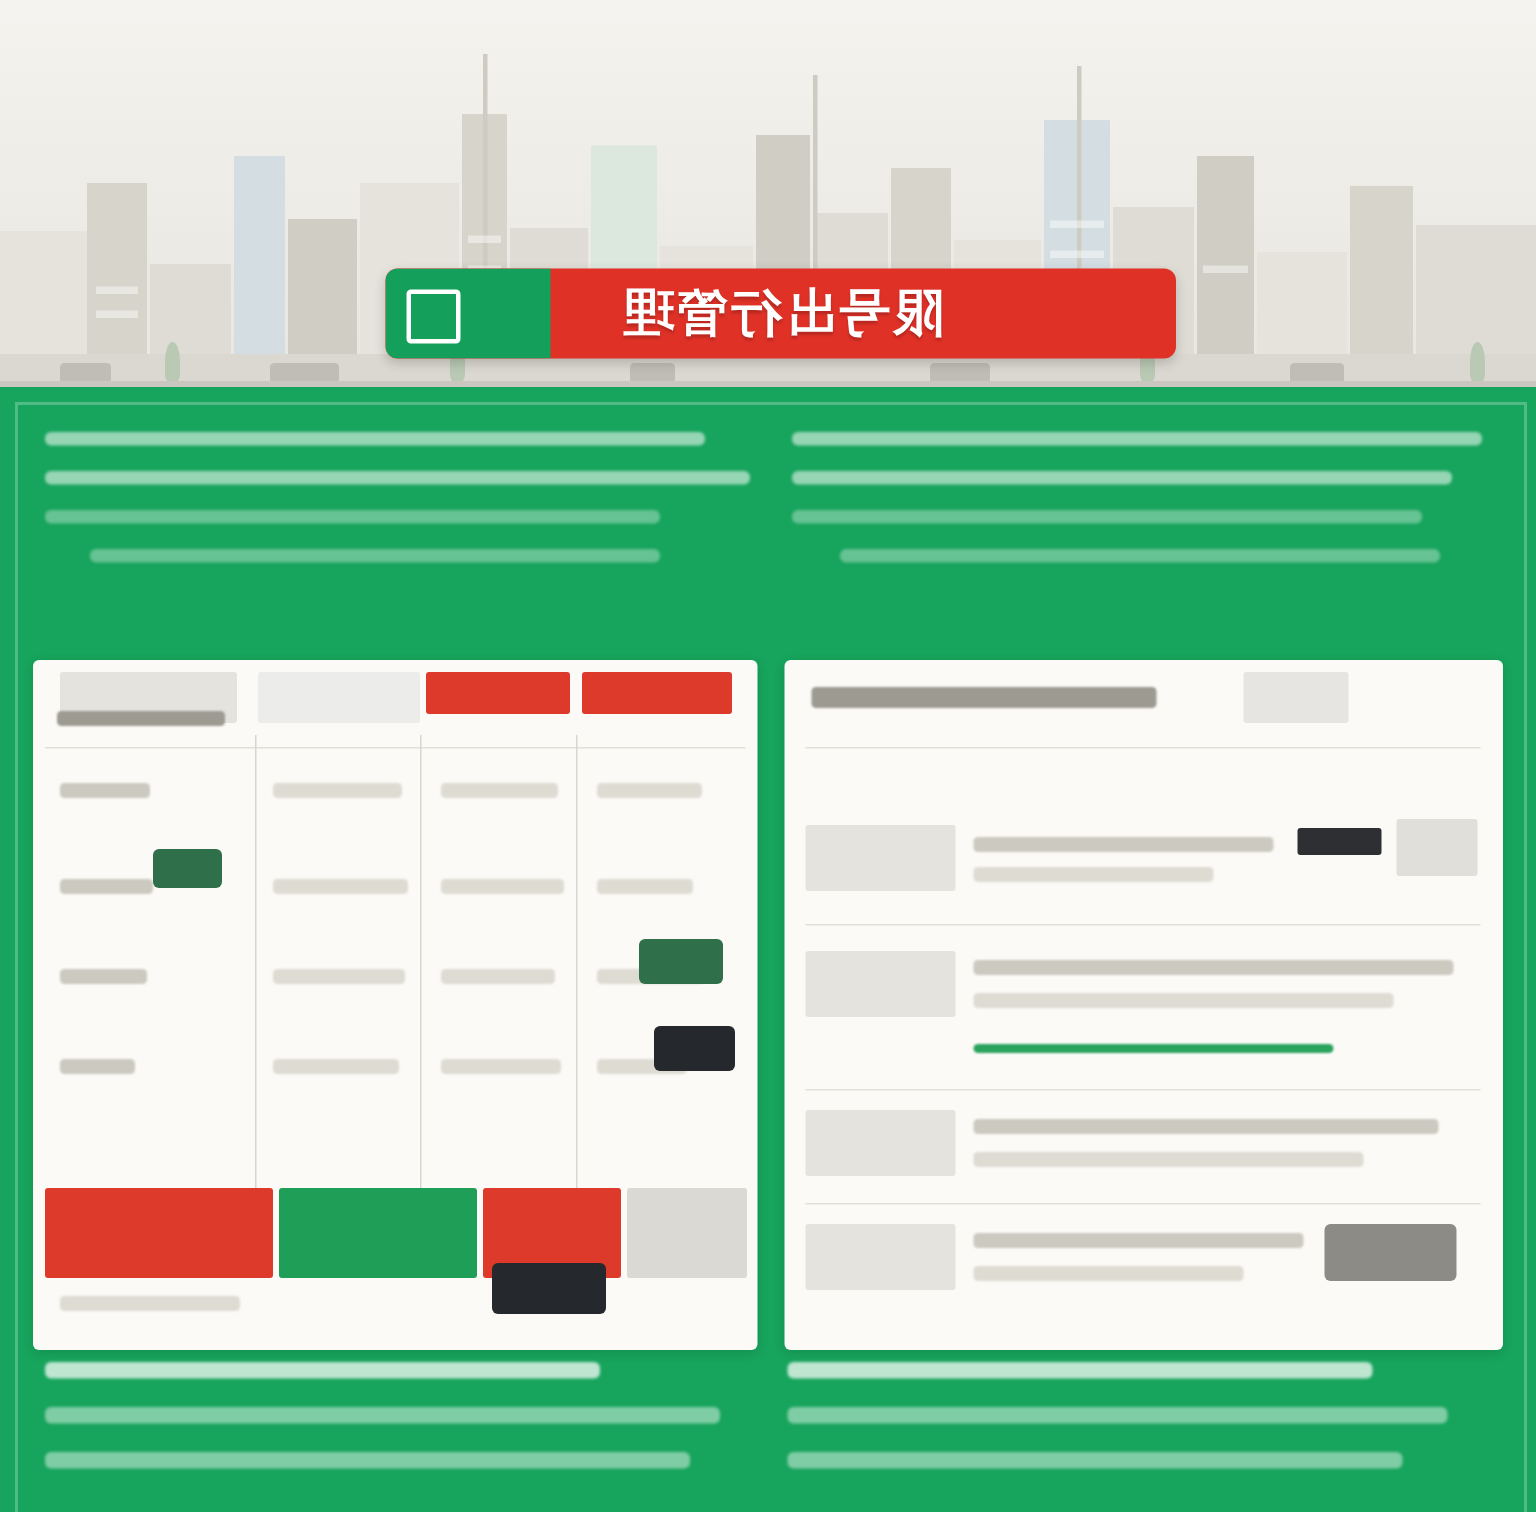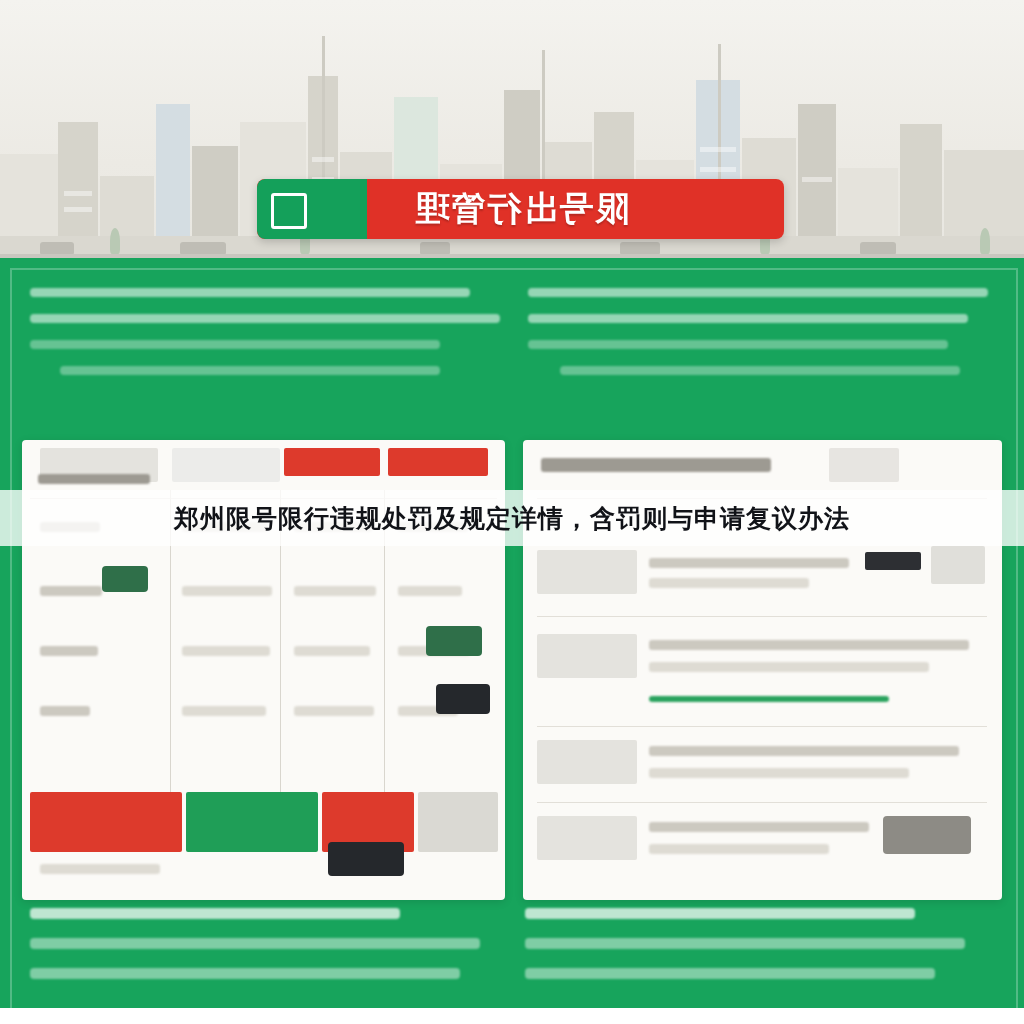--- a/index.html
+++ b/index.html
@@ -389,18 +389,15 @@
     <div class="row-line light" style="left:126px;top:328px;width:260px;"></div>
 
     <div class="hrule" style="left:14px;top:362px;width:450px;"></div>
 
     <div class="cell-block grey" style="left:14px;top:376px;width:100px;height:44px;opacity:.35;"></div>
     <div class="row-line" style="left:126px;top:382px;width:220px;"></div>
     <div class="row-line light" style="left:126px;top:404px;width:180px;"></div>
     <div class="thumb-car grey" style="left:360px;top:376px;width:88px;height:38px;"></div>
   </div>
 
-  <div class="title-bar">
-    <div class="title-text">郑州限号限行违规处罚及规定详情，含罚则与申请复议办法</div>
-  </div>
 
   <div class="bottom-white"></div>
 </div>
 
 </body></html>

